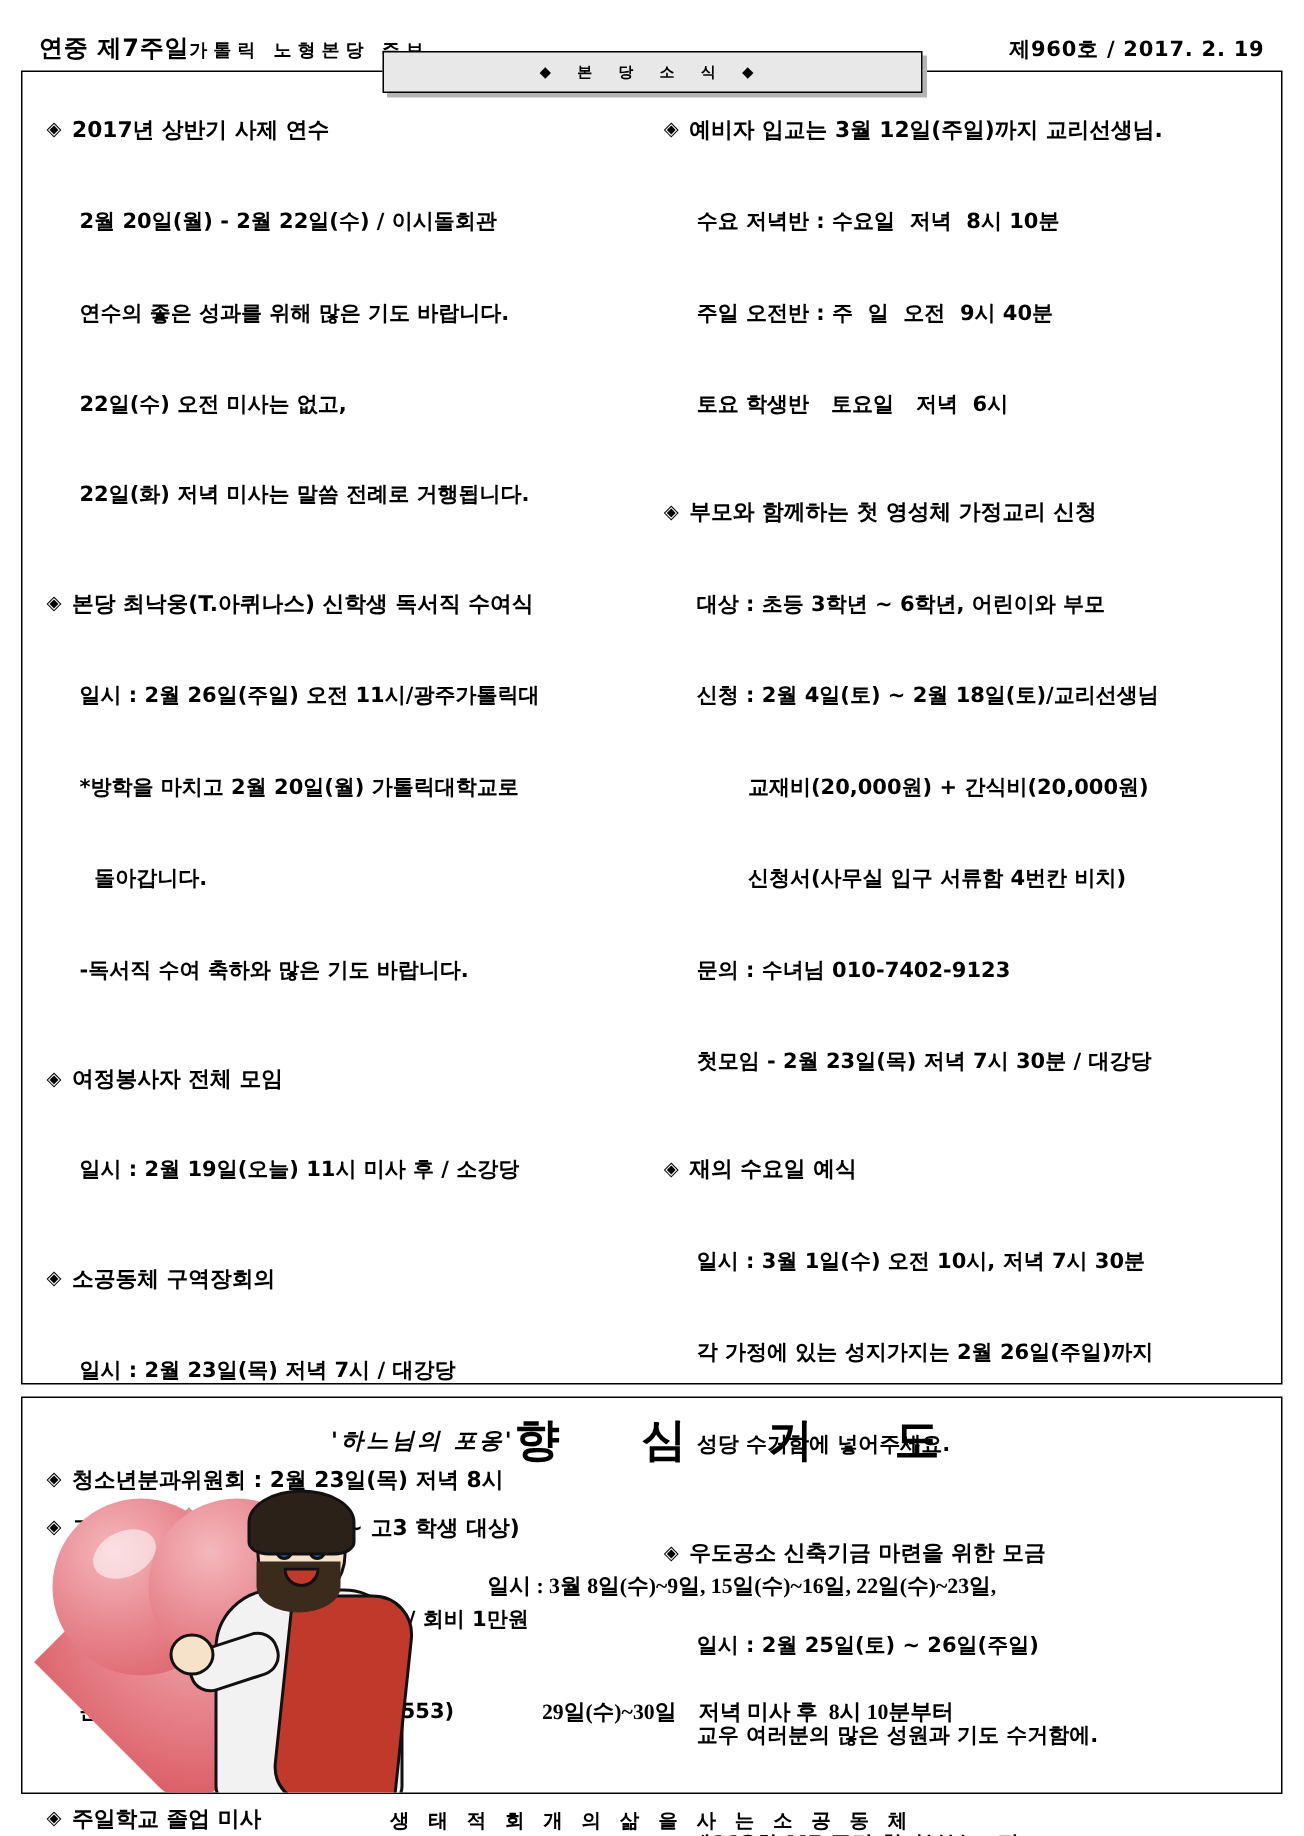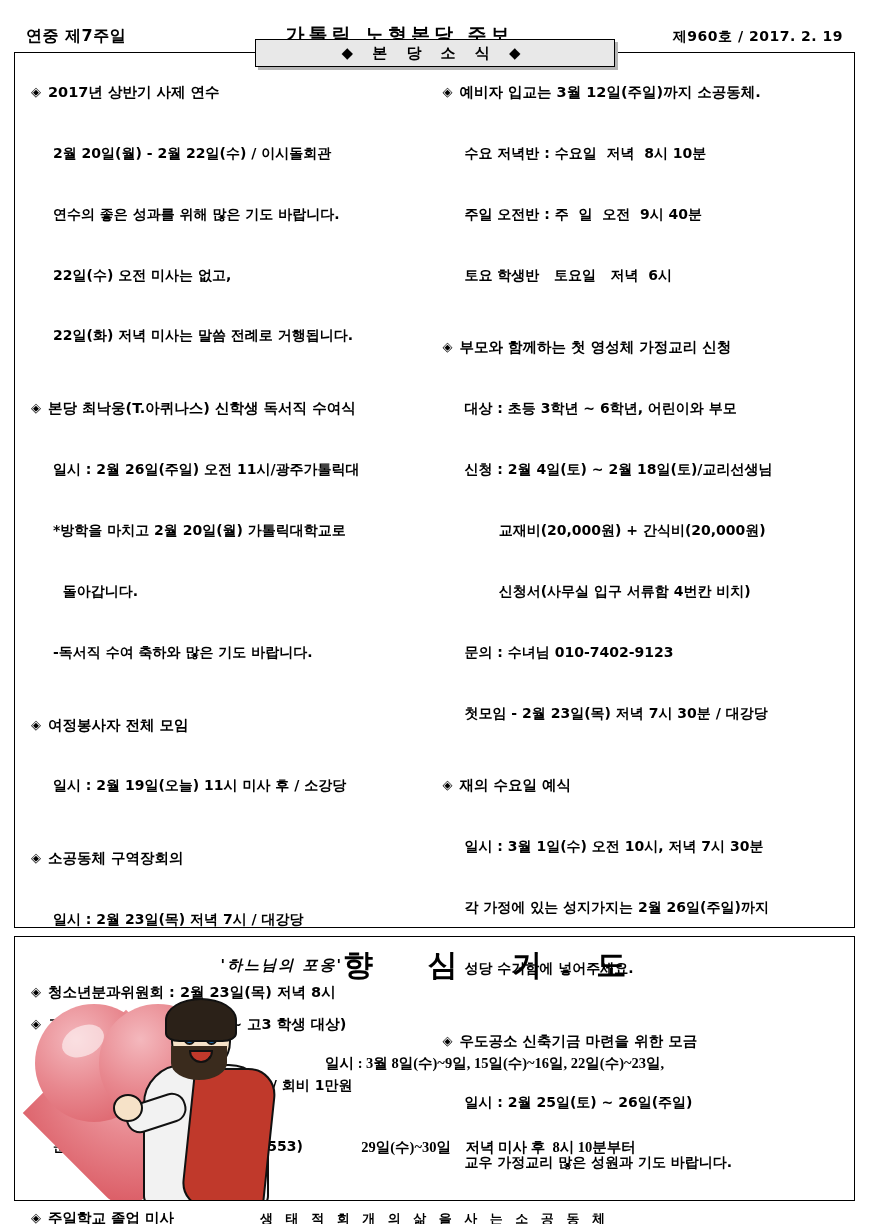--- a/index.html
+++ b/index.html
@@ -29,24 +29,23 @@
     align-items: baseline;
     justify-content: space-between;
     padding: 22px 26px 4px 26px;
     font-weight: bold;
   }
   .masthead .left {
     font-size: 16px;
     letter-spacing: 0.5px;
   }
   .masthead .center {
-    font-size: 19px;
+    font-size: 12px;
     letter-spacing: 4px;
     flex: 1;
-    text-align: center;
   }
   .masthead .right {
     font-size: 14px;
     letter-spacing: 0.5px;
     font-weight: bold;
   }
 
   
   .frame {
     position: relative;
@@ -61,21 +60,21 @@
     left: 50%;
     transform: translateX(-50%);
     width: 360px;
     height: 28px;
     background: #e8e8e8;
     border: 1px solid #000;
     box-shadow: 3px 3px 0 #b5b5b5;
     display: flex;
     align-items: center;
     justify-content: center;
-    font-size: 15px;
+    font-size: 10px;
     font-weight: bold;
     letter-spacing: 7px;
     box-sizing: border-box;
   }
   .columns {
     display: flex;
     padding: 30px 0 0 0;
     height: 100%;
     box-sizing: border-box;
   }
@@ -344,21 +343,21 @@
         <div class="item">
           <div class="head"><span class="diamond">◈</span><span>주일학교 졸업 미사</span></div>
 
         </div>
 
       </div>
 
       <div class="col right">
 
         <div class="item">
-          <div class="head"><span class="diamond">◈</span><span>예비자 입교는 3월 12일(주일)까지 소공동체.</span></div>
+          <div class="head"><span class="diamond">◈</span><span>예비자 입교는 3월 12일(주일)까지 교리선생님.</span></div>
           <div class="lines">
             <span class="ln">수요 저녁반 : 수요일  저녁  8시 10분</span>
             <span class="ln">주일 오전반 : 주  일  오전  9시 40분</span>
             <span class="ln">토요 학생반   토요일   저녁  6시</span>
           </div>
         </div>
 
         <div class="item">
           <div class="head"><span class="diamond">◈</span><span>부모와 함께하는 첫 영성체 가정교리 신청</span></div>
           <div class="lines">
@@ -377,21 +376,21 @@
             <span class="ln">일시 : 3월 1일(수) 오전 10시, 저녁 7시 30분</span>
             <span class="ln">각 가정에 있는 성지가지는 2월 26일(주일)까지</span>
             <span class="ln">성당 수거함에 넣어주세요.</span>
           </div>
         </div>
 
         <div class="item">
           <div class="head"><span class="diamond">◈</span><span>우도공소 신축기금 마련을 위한 모금</span></div>
           <div class="lines">
             <span class="ln">일시 : 2월 25일(토) ~ 26일(주일)</span>
-            <span class="ln">교우 가정교리 많은 성원과 기도 바랍니다.</span>
+            <span class="ln">교우 여러분의 많은 성원과 기도 수거함에.</span>
           </div>
         </div>
 
         <div class="item">
           <div class="head"><span class="diamond">◈</span><span>제112차 ME 주말 참가부부 모집</span></div>
 
         </div>
 
       </div>
     </div>

